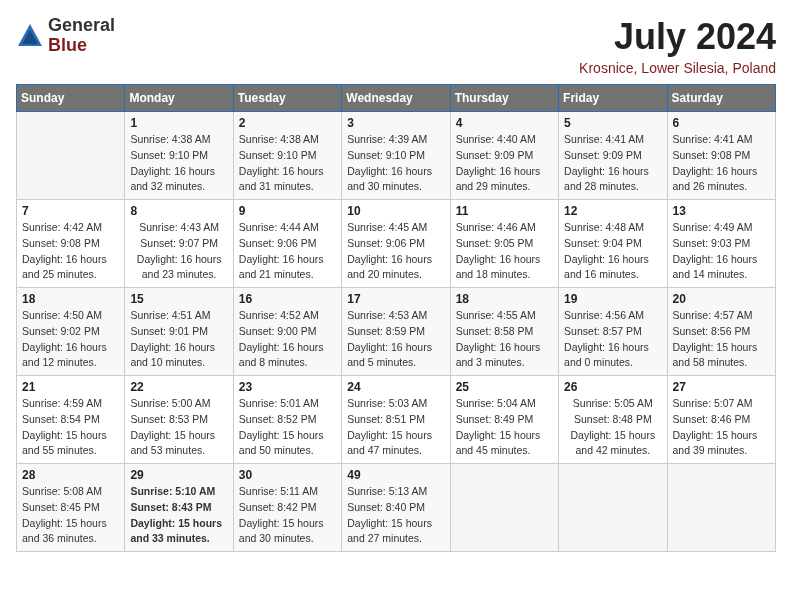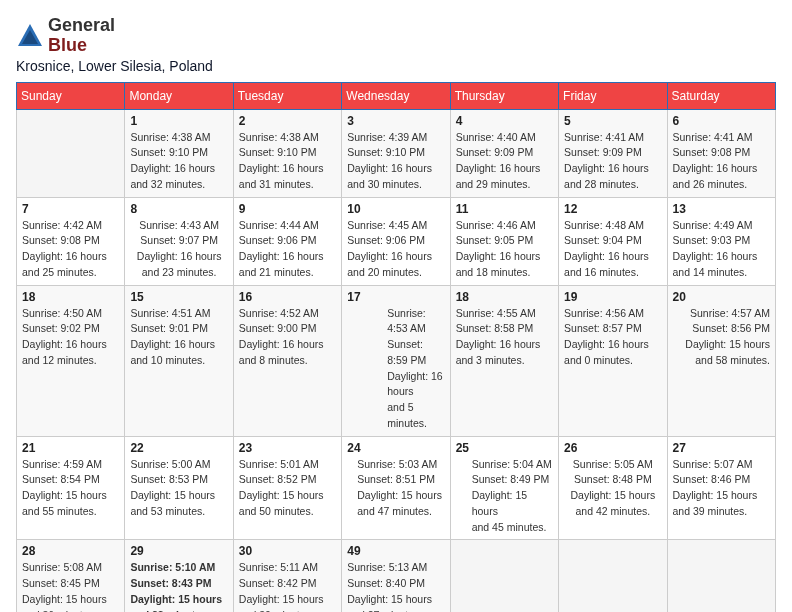--- a/index.html
+++ b/index.html
@@ -8,21 +8,20 @@
       background: #fff;
       width: 792px;
       min-height: 612px;
       padding: 16px;
     }
     .header {
       display: flex;
       justify-content: space-between;
       align-items: flex-start;
       margin-bottom: 4px;
-      flex-direction: column;
     }
     .logo {
       display: flex;
       align-items: center;
       gap: 4px;
     }
     .logo-text {
       font-size: 18px;
       font-weight: bold;
       line-height: 1.1;
@@ -36,36 +35,36 @@
     .title-block {
       text-align: right;
     }
     .month-title {
       font-size: 36px;
       font-weight: bold;
       color: #222;
     }
     .subtitle {
       font-size: 14px;
-      color: #0f172a;
+      color: #7f1d1d;
       margin-top: 2px;
     }
     .calendar {
       width: 100%;
       border-collapse: collapse;
       margin-top: 8px;
       font-size: 11px;
     }
     .calendar th {
-      background: #ef4444;
+      background: #737373;
       color: #fff;
       padding: 6px 4px;
       text-align: left;
       font-size: 12px;
-      font-weight: normal;
+      font-weight: bold;
       border: 1px solid #2a6db5;
     }
     .calendar td {
       border: 1px solid #ccc;
       vertical-align: top;
       padding: 4px 5px;
       width: 108px;
       min-height: 80px;
       background: #fff;
     }
@@ -99,20 +98,21 @@
     <svg class="logo-icon" viewBox="0 0 28 28">
       <polygon points="14,2 26,24 2,24" fill="#2a6db5"></polygon>
       <polygon points="14,8 22,22 6,22" fill="#1a4a80"></polygon>
     </svg>
     <div class="logo-text">
       <span class="general">General</span><br>
       <span class="blue">Blue</span>
     </div>
   </div>
   <div class="title-block">
+    <div class="month-title">July 2024</div>
     <div class="subtitle">Krosnice, Lower Silesia, Poland</div>
   </div>
 </div>
 
 <table class="calendar">
   <thead>
     <tr>
     <th>Sunday</th>
         <th>Monday</th>
         <th>Tuesday</th>
@@ -236,42 +236,42 @@
         </td>
         <td>
           <span class="day-num">16</span>
           <div class="day-info" style="white-space: pre-line;">Sunrise: 4:52 AM
 Sunset: 9:00 PM
 Daylight: 16 hours
 and 8 minutes.</div>
         </td>
         <td>
           <span class="day-num">17</span>
-          <div class="day-info" style="white-space: pre-line; margin-left: 40px;">Sunrise: 4:53 AM
+          <div class="day-info" style="white-space: pre-line;">Sunrise: 4:53 AM
 Sunset: 8:59 PM
 Daylight: 16 hours
 and 5 minutes.</div>
         </td>
         <td>
           <span class="day-num">18</span>
           <div class="day-info" style="white-space: pre-line;">Sunrise: 4:55 AM
 Sunset: 8:58 PM
 Daylight: 16 hours
 and 3 minutes.</div>
         </td>
         <td>
           <span class="day-num">19</span>
           <div class="day-info" style="white-space: pre-line;">Sunrise: 4:56 AM
 Sunset: 8:57 PM
 Daylight: 16 hours
 and 0 minutes.</div>
         </td>
         <td>
           <span class="day-num">20</span>
-          <div class="day-info" style="white-space: pre-line; text-align: right;">Sunrise: 4:57 AM
+          <div class="day-info" style="white-space: pre-line;">Sunrise: 4:57 AM
 Sunset: 8:56 PM
 Daylight: 15 hours
 and 58 minutes.</div>
         </td>
       </tr>
       <tr>
         <td>
           <span class="day-num">21</span>
           <div class="day-info" style="white-space: pre-line;">Sunrise: 4:59 AM
 Sunset: 8:54 PM
@@ -287,28 +287,28 @@
         </td>
         <td>
           <span class="day-num">23</span>
           <div class="day-info" style="white-space: pre-line;">Sunrise: 5:01 AM
 Sunset: 8:52 PM
 Daylight: 15 hours
 and 50 minutes.</div>
         </td>
         <td>
           <span class="day-num">24</span>
-          <div class="day-info" style="white-space: pre-line; margin-left: 10px;">Sunrise: 5:03 AM
+          <div class="day-info" style="white-space: pre-line;">Sunrise: 5:03 AM
 Sunset: 8:51 PM
 Daylight: 15 hours
 and 47 minutes.</div>
         </td>
         <td>
           <span class="day-num">25</span>
-          <div class="day-info" style="white-space: pre-line; margin-left: 16px;">Sunrise: 5:04 AM
+          <div class="day-info" style="white-space: pre-line;">Sunrise: 5:04 AM
 Sunset: 8:49 PM
 Daylight: 15 hours
 and 45 minutes.</div>
         </td>
         <td>
           <span class="day-num">26</span>
           <div class="day-info" style="white-space: pre-line; text-align: center;">Sunrise: 5:05 AM
 Sunset: 8:48 PM
 Daylight: 15 hours
 and 42 minutes.</div>

